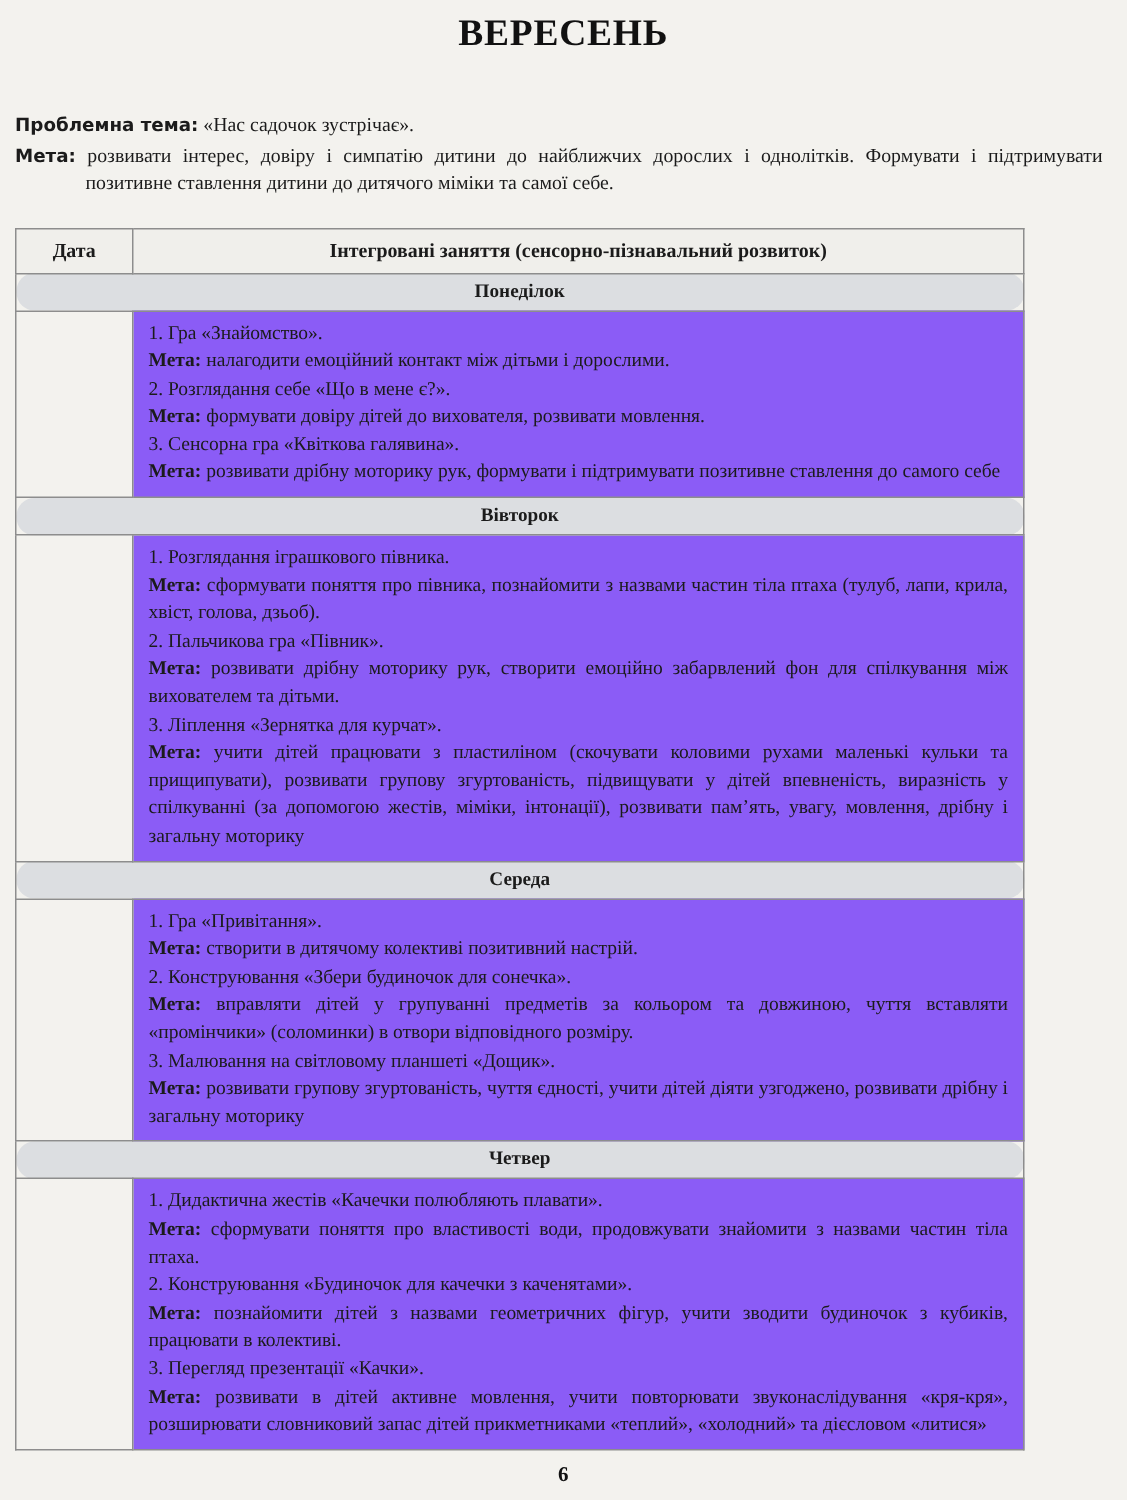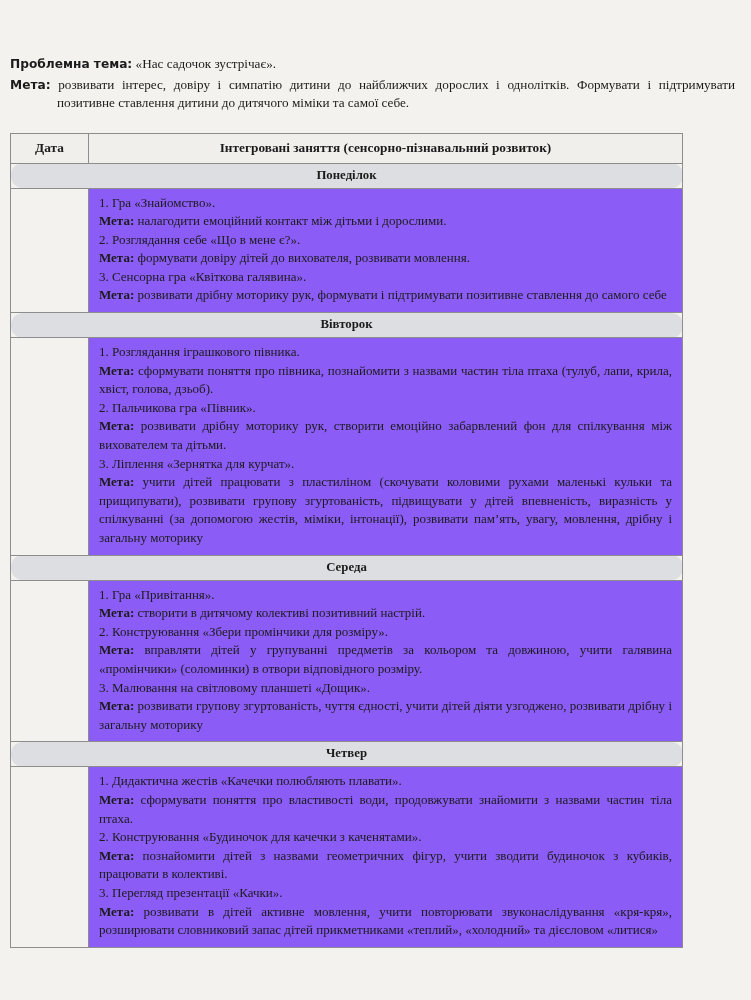--- a/index.html
+++ b/index.html
@@ -33,21 +33,21 @@
     font-size: 25px;
     letter-spacing: 0.5px;
     margin: 0;
     padding-top: 8px;
     line-height: 30px;
     color: #111;
   }
 
   
   .intro {
-    margin-top: 55px;
+    margin-top: 36px;
     padding: 0 16px 0 10px;
     font-size: 13.2px;
     line-height: 18.5px;
   }
   .intro-line {
     margin: 0 0 2px 0;
     text-align: justify;
   }
   .intro-line.hanging {
     padding-left: 47px;
@@ -124,20 +124,21 @@
     font-weight: bold;
     font-size: 14px;
     color: #111;
   }
 </style>
 </head>
 <body>
 
 <div class="page">
 
+  <h1 class="page-title">ВЕРЕСЕНЬ</h1>
 
   <div class="intro">
     <p class="intro-line">
       <span class="lbl">Проблемна тема:</span>
       <span class="intro-val">«Нас садочок зустрічає».</span>
     </p>
     <p class="intro-line hanging">
       <span class="lbl">Мета:</span>
       <span class="intro-val">розвивати інтерес, довіру і симпатію дитини до найближчих дорослих і однолітків. Формувати і підтримувати позитивне ставлення дитини до дитячого міміки та самої себе.</span>
     </p>
@@ -184,22 +185,22 @@
           </td>
         </tr>
         <tr class="day-row">
           <td colspan="2">Середа</td>
         </tr>
         <tr class="content-row">
           <td class="date-cell"></td>
           <td class="body-cell">
             <p class="entry"><span>1. </span><span>Гра «Привітання».</span></p>
             <p class="entry"><span class="meta-lbl">Мета: </span><span>створити в дитячому колективі позитивний настрій.</span></p>
-            <p class="entry"><span>2. </span><span>Конструювання «Збери промінчики для розміру».</span></p>
-            <p class="entry"><span class="meta-lbl">Мета: </span><span>вправляти дітей у групуванні предметів за кольором та довжиною, учити галявина «промінчики» (соломинки) в отвори відповідного розміру.</span></p>
+            <p class="entry"><span>2. </span><span>Конструювання «Збери будиночок для сонечка».</span></p>
+            <p class="entry"><span class="meta-lbl">Мета: </span><span>вправляти дітей у групуванні предметів за кольором та довжиною, чуття вставляти «промінчики» (соломинки) в отвори відповідного розміру.</span></p>
             <p class="entry"><span>3. </span><span>Малювання на світловому планшеті «Дощик».</span></p>
             <p class="entry"><span class="meta-lbl">Мета: </span><span>розвивати групову згуртованість, чуття єдності, учити дітей діяти узгоджено, розвивати дрібну і загальну моторику</span></p>
           </td>
         </tr>
         <tr class="day-row">
           <td colspan="2">Четвер</td>
         </tr>
         <tr class="content-row">
           <td class="date-cell"></td>
           <td class="body-cell">

